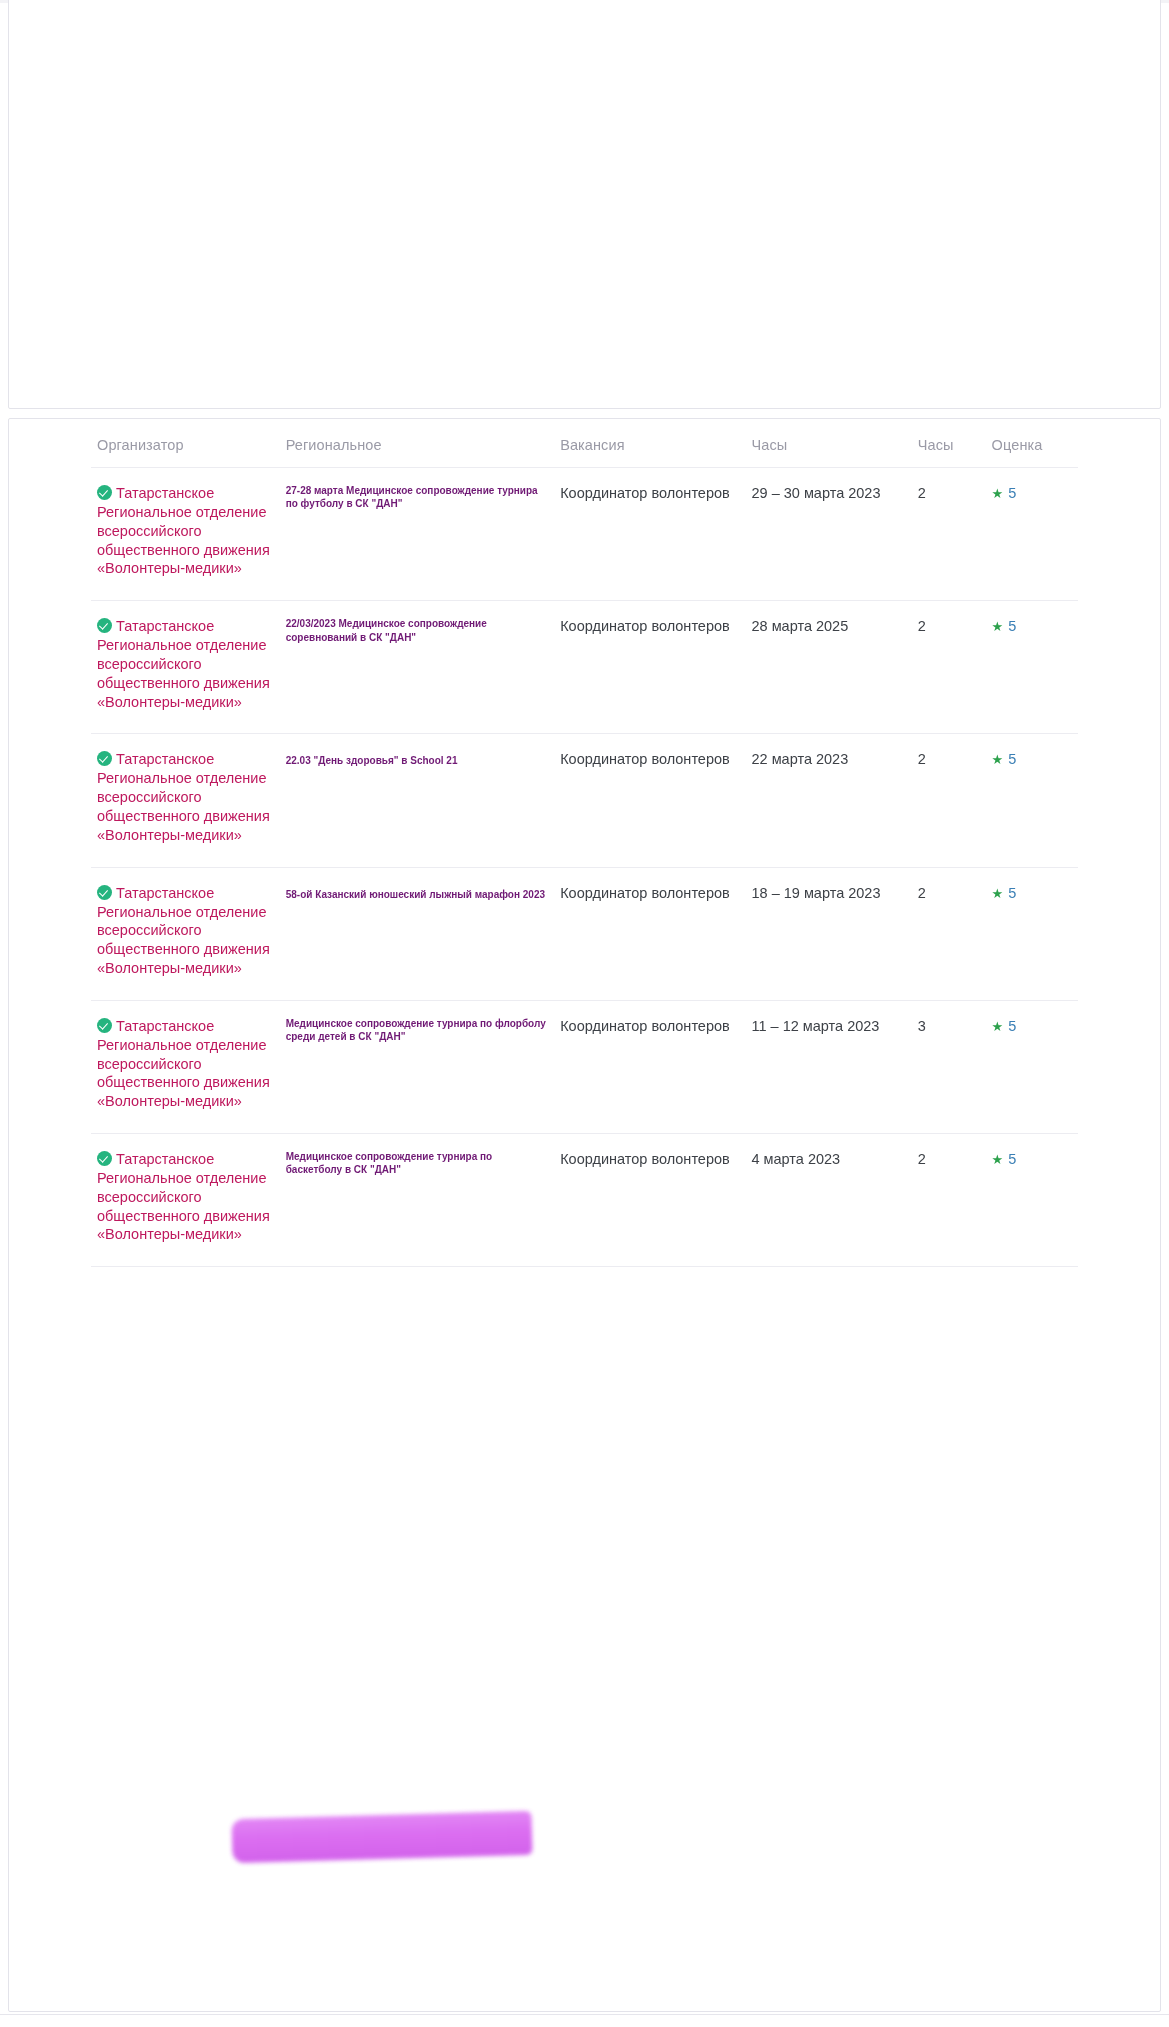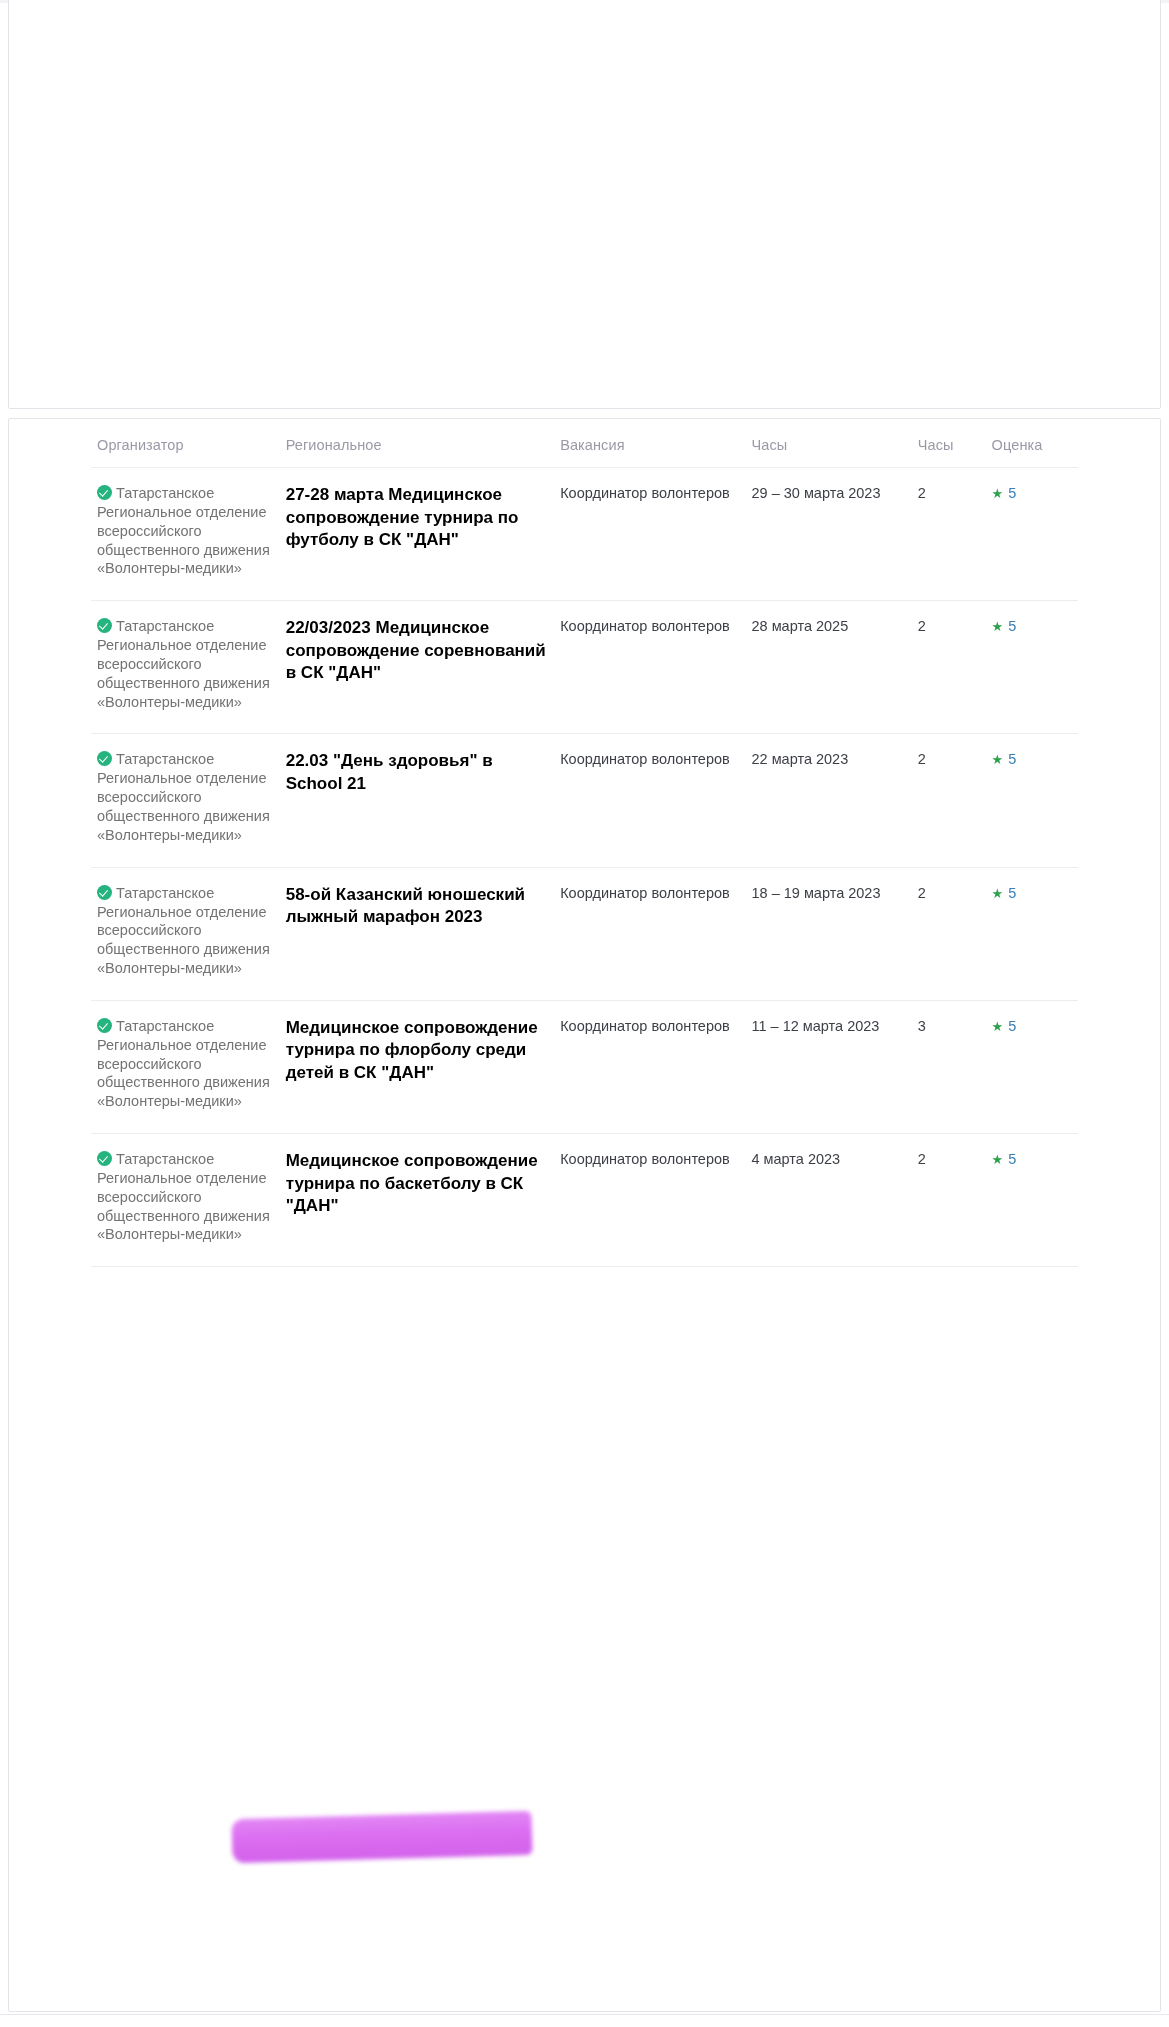--- a/index.html
+++ b/index.html
@@ -80,21 +80,21 @@
   col.c-vac   { width: 145px; }
   col.c-date  { width: 126px; }
   col.c-hours { width: 56px;  }
   col.c-score { width: 70px;  }
 
   
   .org-cell {
     color: #2f6fa8;
   }
   .org-text {
-    color: #737373;
+    color: #be185d;
     display: inline;
     font-size: 14.5px;
     line-height: 1.3;
   }
   .verified-icon {
     display: inline-block;
     width: 15px;
     height: 15px;
     border-radius: 50%;
     background: #25b47f;
@@ -108,24 +108,24 @@
     left: 4px;
     top: 3px;
     width: 4px;
     height: 7px;
     border: solid #ffffff;
     border-width: 0 1.7px 1.7px 0;
     transform: rotate(42deg);
   }
 
   .event-link {
-    color: #000000;
+    color: #701a75;
     font-weight: 700;
     text-decoration: none;
-    font-size: 17px;
+    font-size: 10px;
     line-height: 1.33;
     display: inline-block;
   }
 
   .vac-cell, .date-cell, .hours-cell {
     color: #3d4147;
   }
   .hours-cell { color: #3d4147; }
 
   .score-cell {

